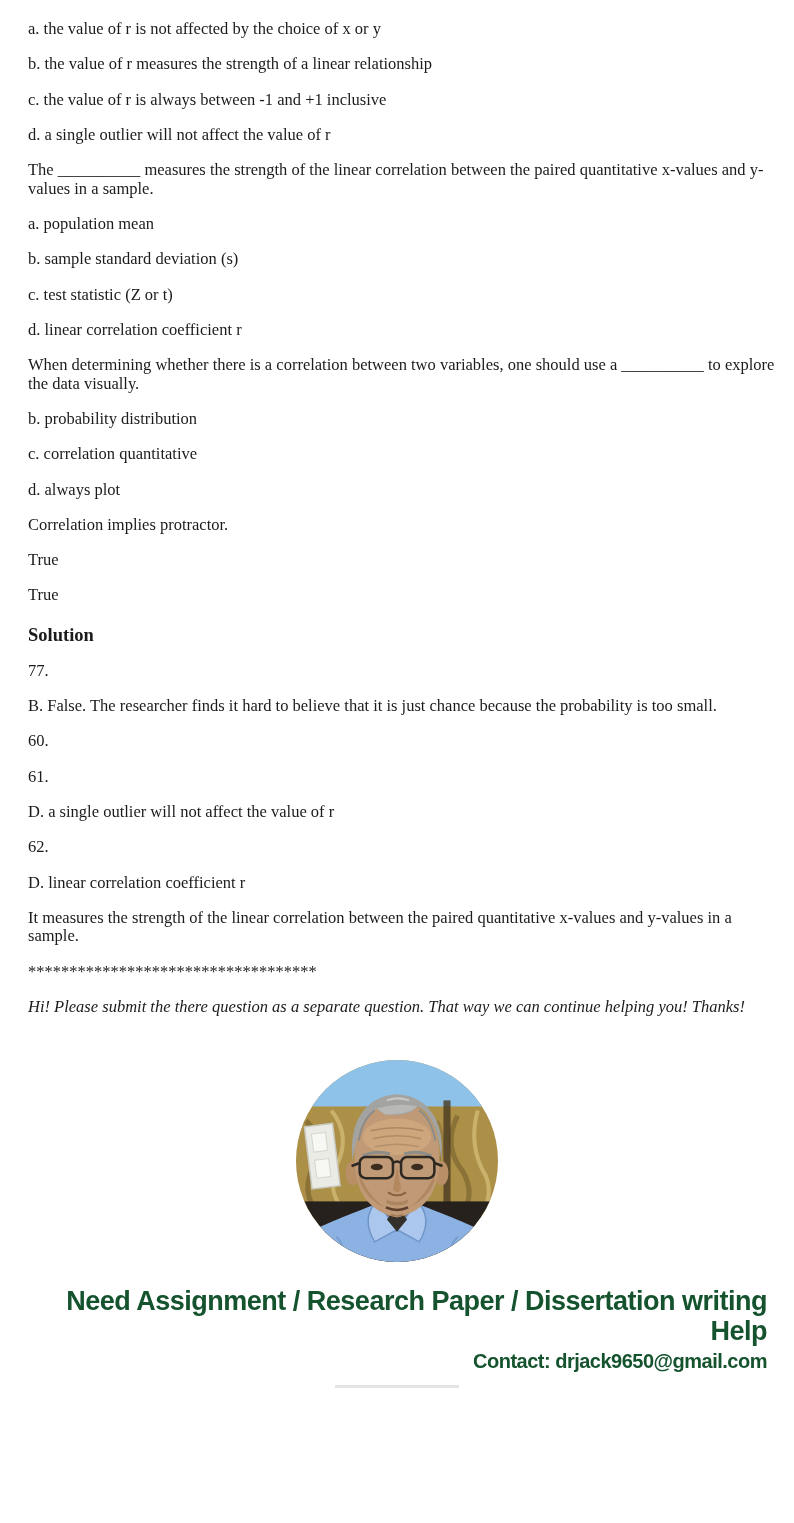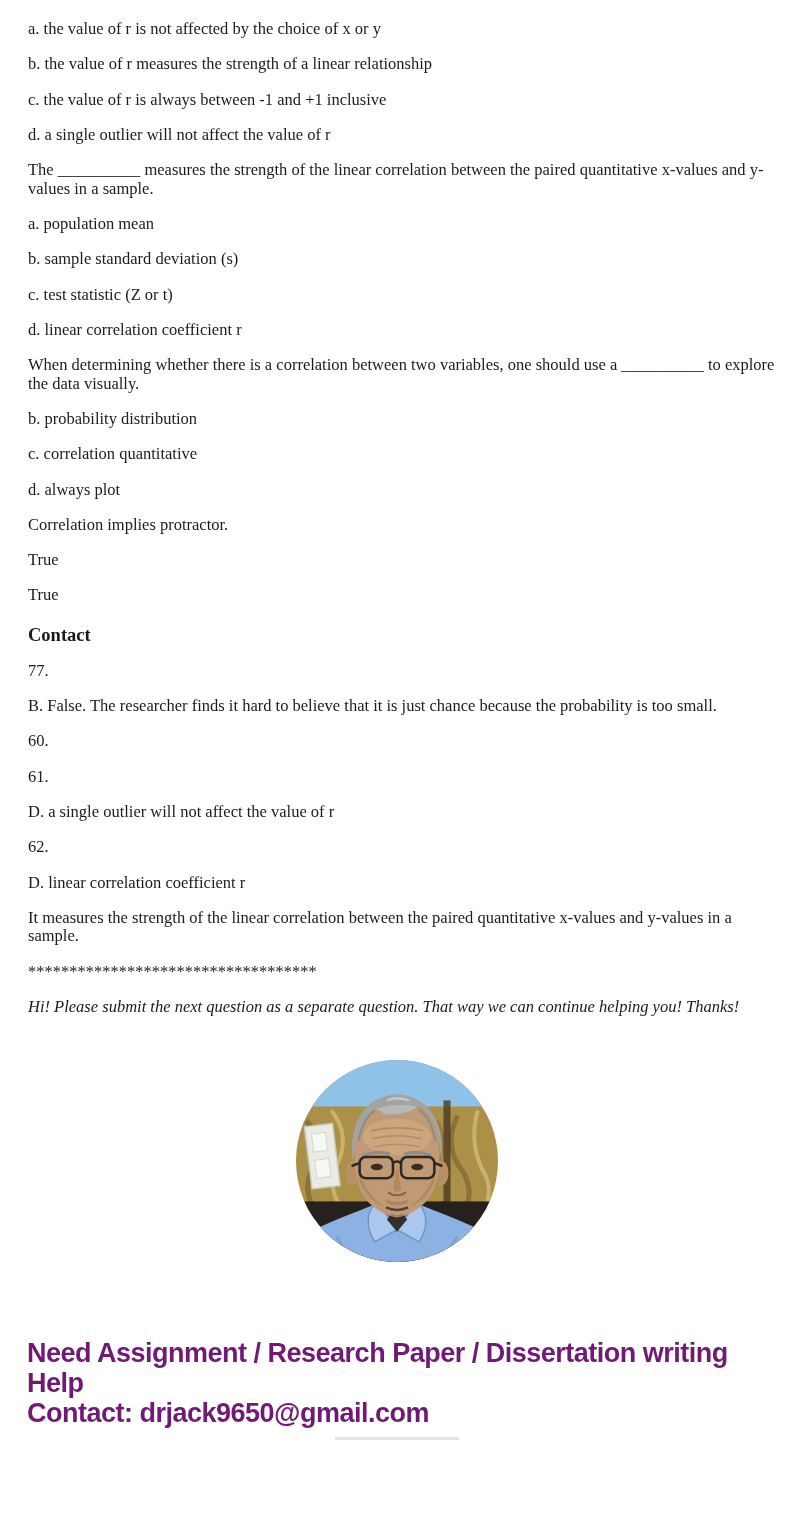--- a/index.html
+++ b/index.html
@@ -34,35 +34,35 @@
   }
   .avatar-wrap {
     margin-top: 44px;
     text-align: center;
   }
   .avatar-wrap svg {
     display: inline-block;
     vertical-align: top;
   }
   .footer {
-    margin-top: 76px;
-    text-align: left;
+    margin-top: 24px;
+    text-align: right;
     font-family: "Liberation Sans", sans-serif;
     font-weight: 700;
-    color: #701a75;
+    color: #14532d;
   }
   .footer .headline {
     font-size: 27px;
     line-height: 30px;
     letter-spacing: -0.5px;
     margin: 0 auto;
     max-width: 740px;
   }
   .footer .contact {
-    font-size: 27px;
+    font-size: 20px;
     line-height: 30px;
     letter-spacing: -0.5px;
     margin: 0 auto;
     max-width: 740px;
   }
   .faint-divider {
     width: 124px;
     height: 3px;
     background: #e4e4e4;
     margin: 9px auto 0 auto;
@@ -84,31 +84,31 @@
     <p class="normal">b. sample standard deviation (s)</p>
     <p class="normal">c. test statistic (Z or t)</p>
     <p class="normal">d. linear correlation coefficient r</p>
     <p class="normal">When determining whether there is a correlation between two variables, one should use a __________ to explore the data visually.</p>
     <p class="normal">b. probability distribution</p>
     <p class="normal">c. correlation quantitative</p>
     <p class="normal">d. always plot</p>
     <p class="normal">Correlation implies protractor.</p>
     <p class="normal">True</p>
     <p class="normal">True</p>
-    <h3 class="heading">Contact</h3>
+    <h3 class="heading">Solution</h3>
     <p class="normal">77.</p>
     <p class="normal">B. False. The researcher finds it hard to believe that it is just chance because the probability is too small.</p>
     <p class="normal">60.</p>
     <p class="normal">61.</p>
     <p class="normal">D. a single outlier will not affect the value of r</p>
     <p class="normal">62.</p>
     <p class="normal">D. linear correlation coefficient r</p>
     <p class="normal">It measures the strength of the linear correlation between the paired quantitative x-values and y-values in a sample.</p>
     <p class="normal">***********************************</p>
-    <p class="italic">Hi! Please submit the next question as a separate question. That way we can continue helping you! Thanks!</p>
+    <p class="italic">Hi! Please submit the there question as a separate question. That way we can continue helping you! Thanks!</p>
   </div>
 
 <div class="avatar-wrap">
   <svg width="202" height="202" viewBox="0 0 200 200" aria-hidden="true">
     <defs>
       <clipPath id="circleClip">
           <circle cx="100" cy="100" r="100"></circle>
         </clipPath>
     </defs>
     <g clip-path="url(#circleClip)">

